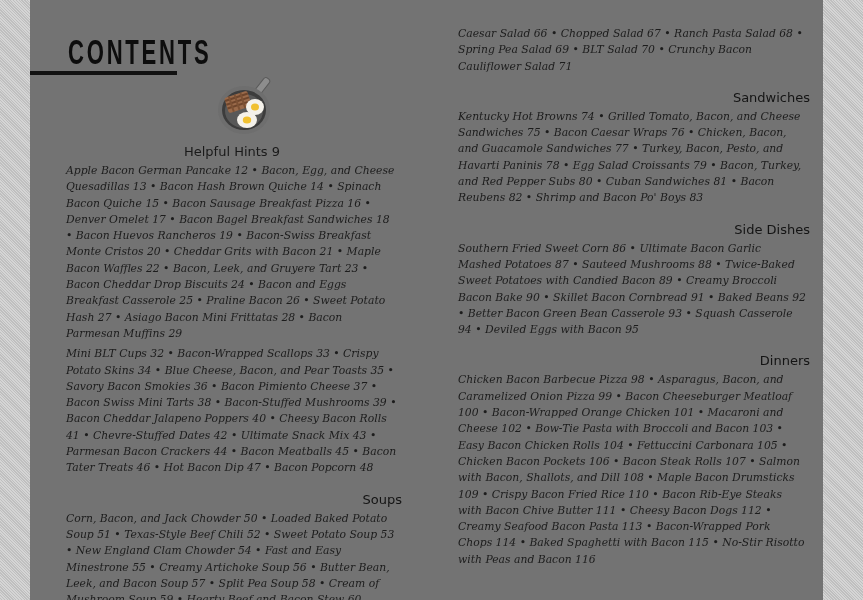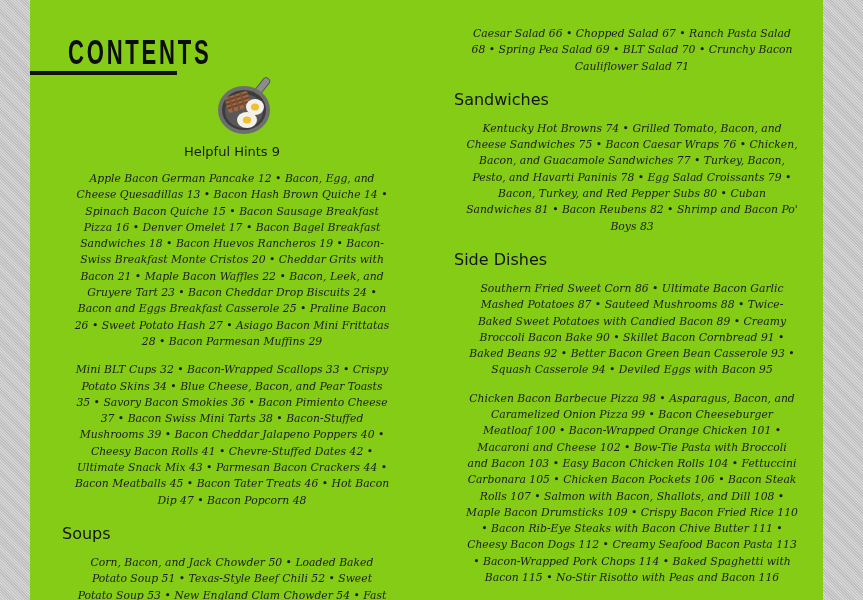--- a/index.html
+++ b/index.html
@@ -4,52 +4,52 @@
 <style>
   html,body{margin:0;padding:0;}
   body{
     width:863px;height:600px;overflow:hidden;
     background:#c7c7c7;
     background-image:repeating-linear-gradient(45deg, rgba(255,255,255,.25) 0 1px, rgba(0,0,0,.04) 1px 2px);
     font-family:"Liberation Serif", serif;
   }
   .spread{
     position:absolute;left:30px;top:0;width:793px;height:600px;
-    background:#84cc16;
+    background:#737373;
   }
   .title{
     position:absolute;left:38px;top:32px;
     font-family:"Liberation Sans", sans-serif;
     font-weight:bold;font-size:24px;letter-spacing:3px;color:#0d0d0d;
     transform:scale(0.92,1.45);transform-origin:left top;
   }
   .title-rule{
     position:absolute;left:0;top:71px;width:147px;height:4px;background:#111;
   }
   .col{position:absolute;}
   .col-left{left:32px;top:74px;width:340px;}
   .col-right{left:424px;top:26px;width:356px;}
   .pan-wrap{text-align:center;margin:0 0 2px 28px;}
   .hints{
     text-align:center;
     font-family:"DejaVu Sans", sans-serif;
     font-size:13px;color:#1a1a1a;margin:2px 0 0 0;
   }
   .section-heading{
-    text-align:left;
+    text-align:right;
     font-family:"DejaVu Sans", sans-serif;
-    font-size:16px;color:#141414;
+    font-size:13px;color:#141414;
     margin:15px 0 3px 0;
   }
   .section-body{
-    text-align:center;
+    text-align:left;
     font-family:"DejaVu Serif", serif;
     font-style:italic;
     font-size:10.8px;line-height:16.3px;color:#1c1c1c;
-    margin:12px;
+    margin:4px;
   }
   .first-right{margin-top:0;}
 </style>
 </head>
 <body>
 
 <div class="spread">
   <div class="title">CONTENTS</div>
   <div class="title-rule"></div>
 
@@ -96,16 +96,17 @@
     </div>
     <div>
       <div class="section-heading">Sandwiches</div>
       <p class="section-body">Kentucky Hot Browns 74 • Grilled Tomato, Bacon, and Cheese Sandwiches 75 • Bacon Caesar Wraps 76 • Chicken, Bacon, and Guacamole Sandwiches 77 • Turkey, Bacon, Pesto, and Havarti Paninis 78 • Egg Salad Croissants 79 • Bacon, Turkey, and Red Pepper Subs 80 • Cuban Sandwiches 81 • Bacon Reubens 82 • Shrimp and Bacon Po' Boys 83</p>
     </div>
     <div>
       <div class="section-heading">Side Dishes</div>
       <p class="section-body">Southern Fried Sweet Corn 86 • Ultimate Bacon Garlic Mashed Potatoes 87 • Sauteed Mushrooms 88 • Twice-Baked Sweet Potatoes with Candied Bacon 89 • Creamy Broccoli Bacon Bake 90 • Skillet Bacon Cornbread 91 • Baked Beans 92 • Better Bacon Green Bean Casserole 93 • Squash Casserole 94 • Deviled Eggs with Bacon 95</p>
     </div>
     <div>
+      <div class="section-heading">Dinners</div>
       <p class="section-body">Chicken Bacon Barbecue Pizza 98 • Asparagus, Bacon, and Caramelized Onion Pizza 99 • Bacon Cheeseburger Meatloaf 100 • Bacon-Wrapped Orange Chicken 101 • Macaroni and Cheese 102 • Bow-Tie Pasta with Broccoli and Bacon 103 • Easy Bacon Chicken Rolls 104 • Fettuccini Carbonara 105 • Chicken Bacon Pockets 106 • Bacon Steak Rolls 107 • Salmon with Bacon, Shallots, and Dill 108 • Maple Bacon Drumsticks 109 • Crispy Bacon Fried Rice 110 • Bacon Rib-Eye Steaks with Bacon Chive Butter 111 • Cheesy Bacon Dogs 112 • Creamy Seafood Bacon Pasta 113 • Bacon-Wrapped Pork Chops 114 • Baked Spaghetti with Bacon 115 • No-Stir Risotto with Peas and Bacon 116</p>
     </div>
   </div>
 </div>
 
 </body></html>

